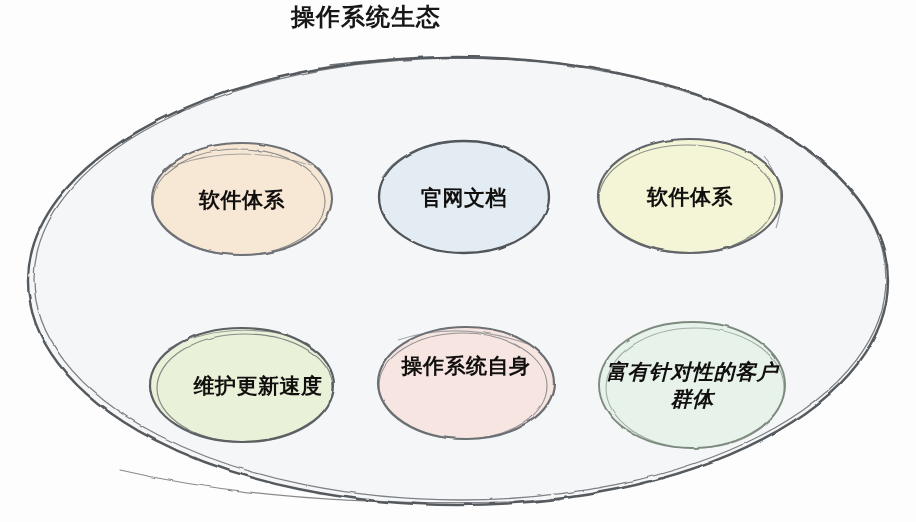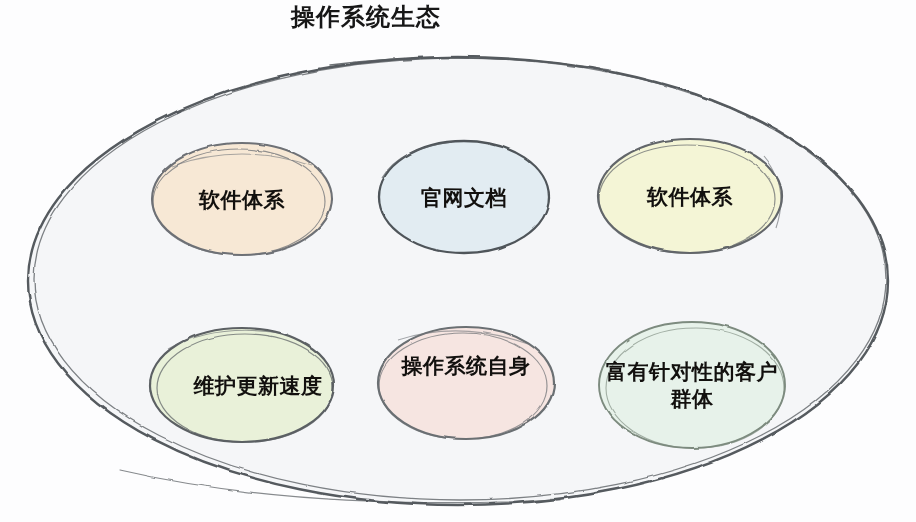--- a/index.html
+++ b/index.html
@@ -131,15 +131,15 @@
   <div class="node-label" style="left:152px; top:171px; width:180px; height:56px;">软件体系</div>
 
   <div class="node-label" style="left:379px; top:169px; width:170px; height:56px;">官网文档</div>
 
   <div class="node-label" style="left:598px; top:168px; width:184px; height:56px;">软件体系</div>
 
   <div class="node-label" style="left:150px; top:357px; width:184px; height:56px;padding-left:16px;">维护更新速度</div>
 
   <div class="node-label" style="left:378px; top:337px; width:176px; height:56px;">操作系统自身</div>
 
-  <div class="node-label" style="left:605px; top:352px; width:174px; height:66px;">富有针对性的客户群体</div>
+  <div class="node-label" style="left:605px; top:352px; width:174px; height:66px;font-style:italic;">富有针对性的客户群体</div>
 
 </div>
 
 </body></html>

